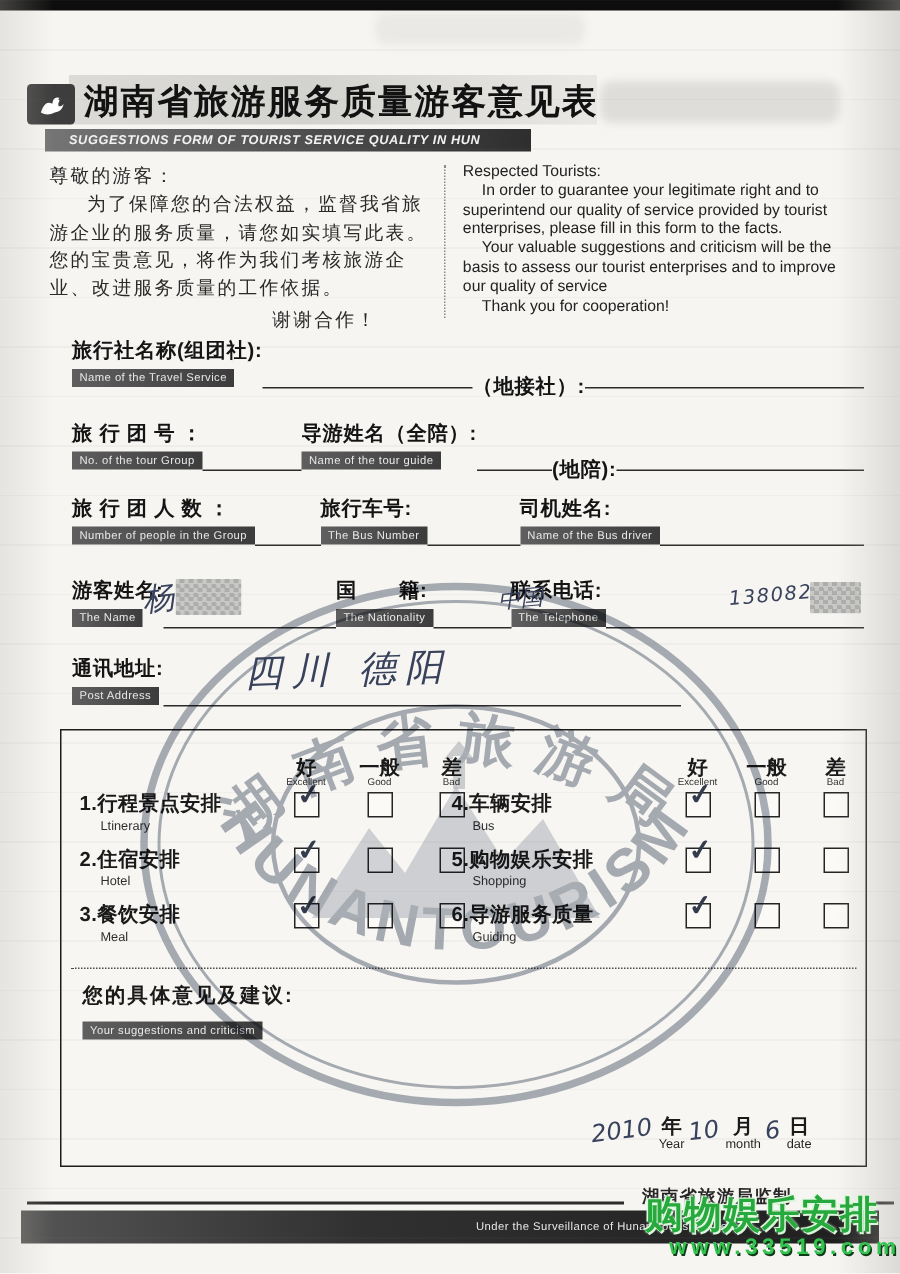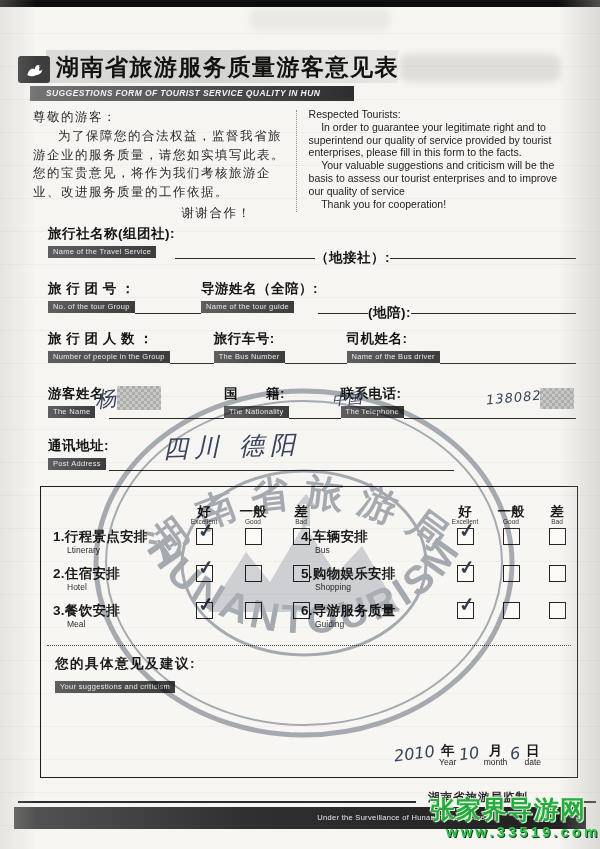--- a/index.html
+++ b/index.html
@@ -368,16 +368,16 @@
     <textPath href="#arcBottom" startOffset="50%" text-anchor="middle">HUNANTOURISM</textPath>
   </text>
   <path d="M 120 228 L 158 168 L 182 198 L 216 140 L 248 190 L 274 162 L 312 228 Z" fill="#828b9a" opacity=".55"></path>
   <path d="M 214 142 L 214 120 L 222 120 L 222 142 Z M 208 122 L 228 122 L 218 110 Z" fill="#828b9a" opacity=".6"></path>
 </svg>
 
 <div class="footer-line"></div>
 <div class="footer-line2"></div>
 <div class="supervision">湖南省旅游局监制</div>
 <div class="footer-bar">Under the Surveillance of Hunan Tourism Bureau</div>
-<div class="wm-name">张家界导游网</div>
+<div class="wm-name">购物娱乐安排</div>
 <div class="wm-url">www.33519.com</div>
 
 <div class="scan-overlay"></div>
 
 </body></html>

